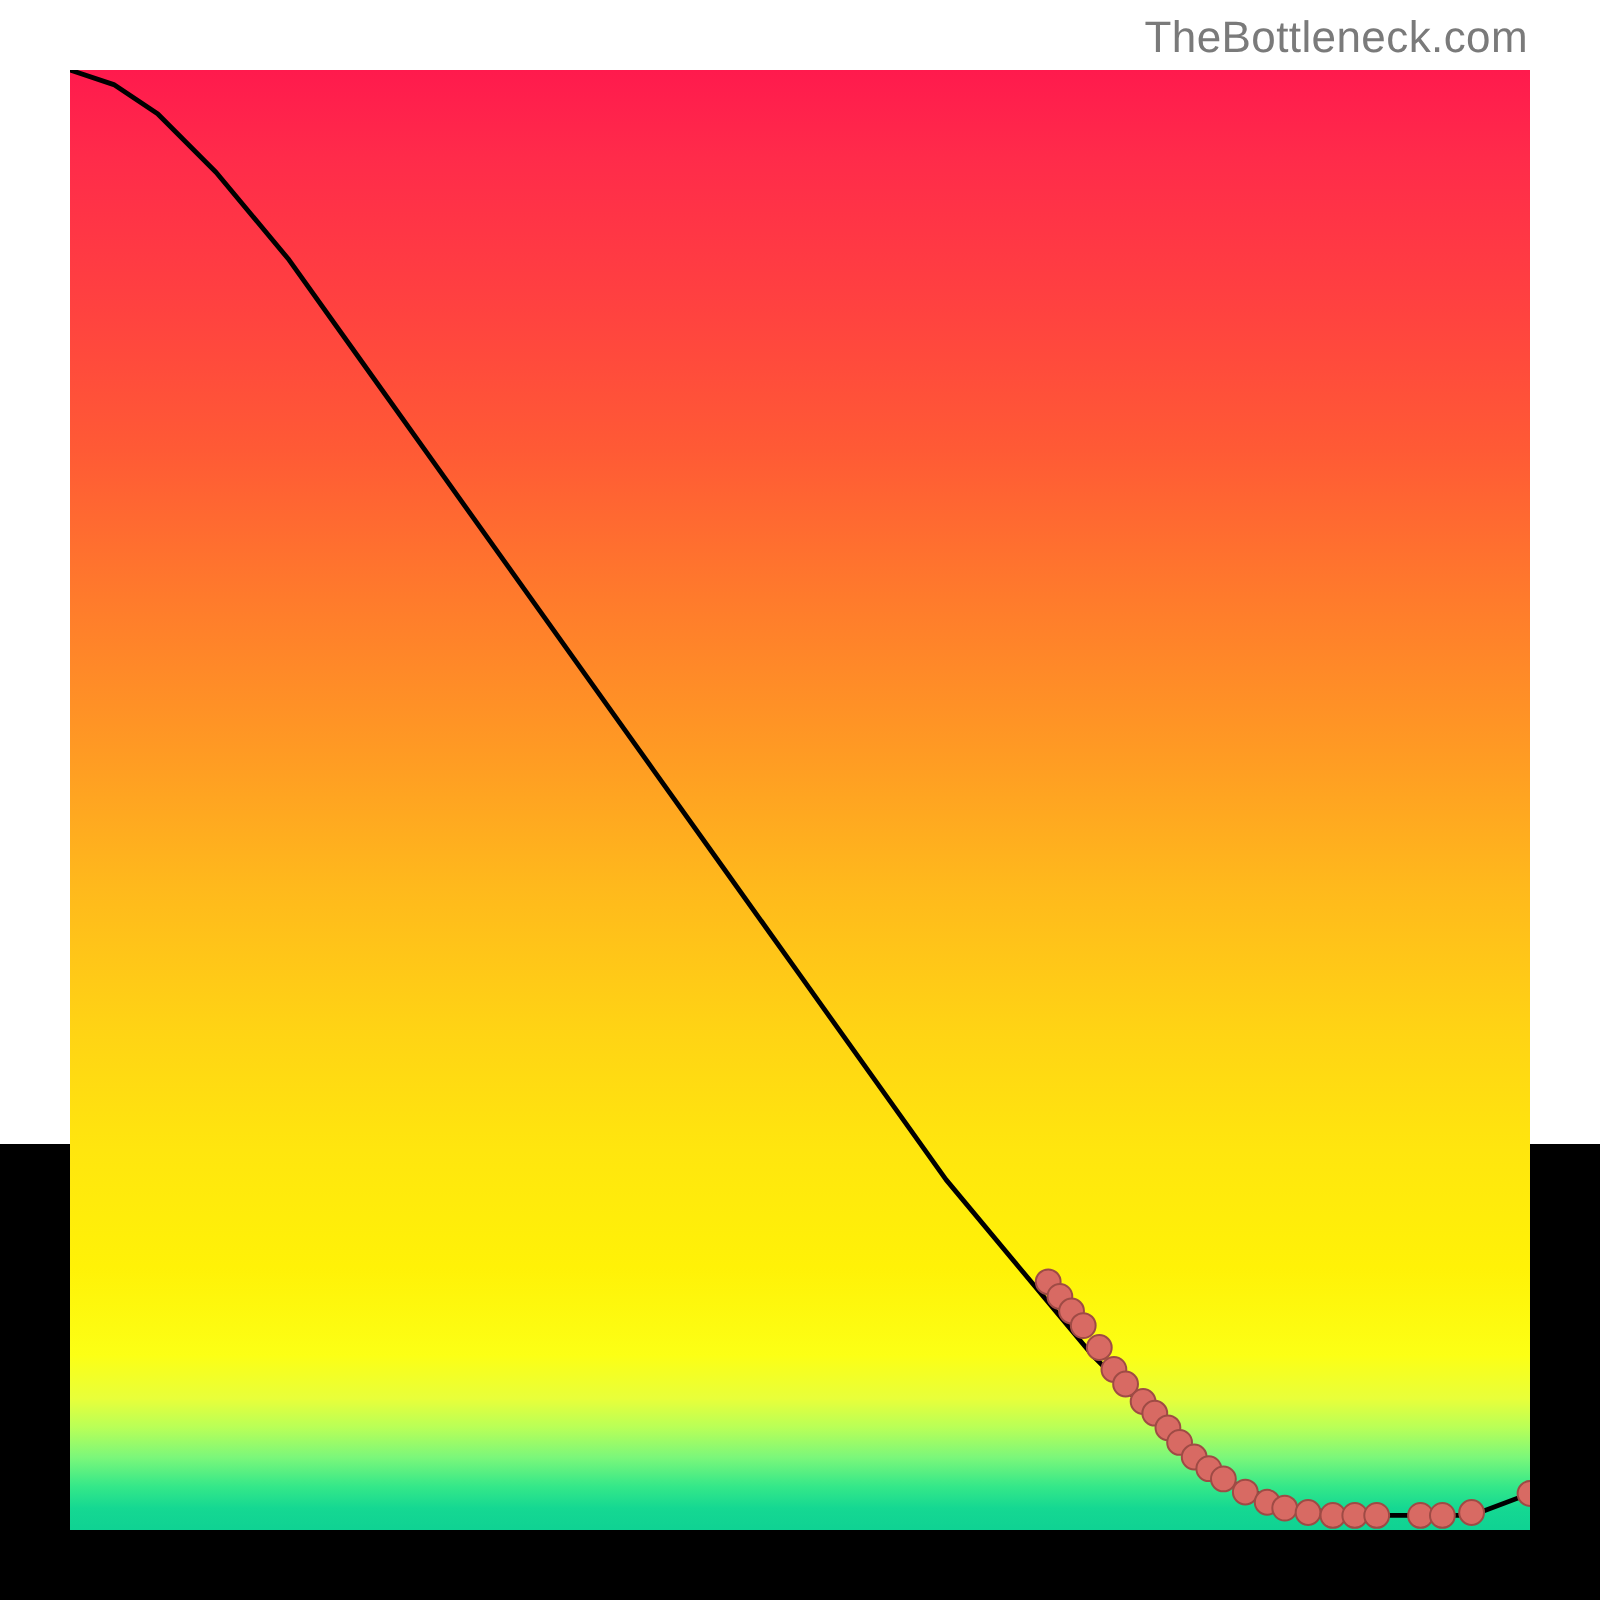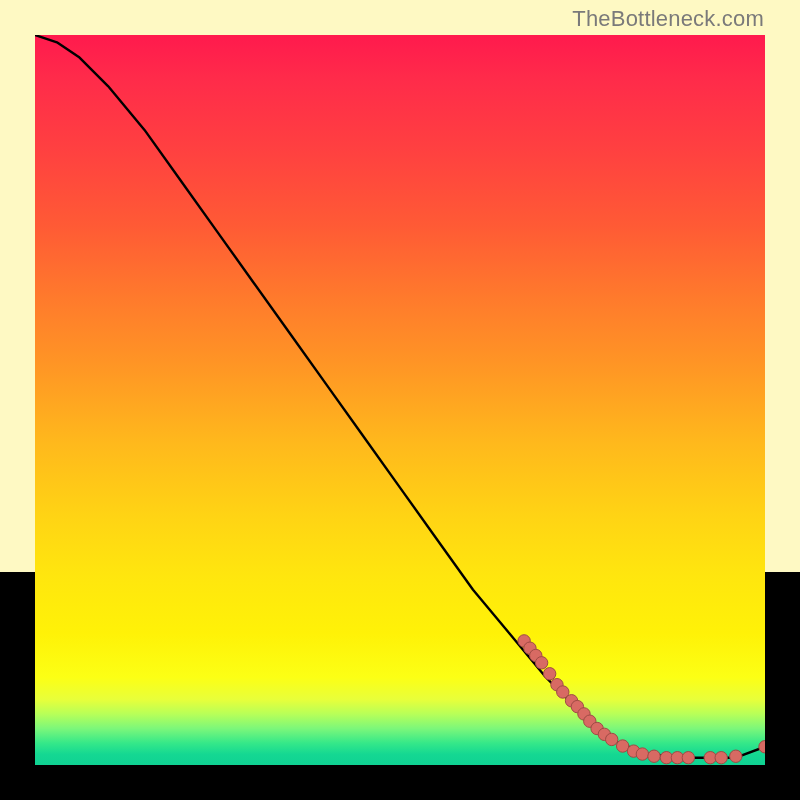--- a/index.html
+++ b/index.html
@@ -8,21 +8,21 @@
     width: 800px;
     height: 800px;
     background: #000;
     overflow: hidden;
     font-family: Arial, Helvetica, sans-serif;
   }
   .stage {
     position: relative;
     width: 800px;
     height: 572px;
-    background: #fef9c3;
+    background: #ffffff;
   }
   .plot-area {
     position: absolute;
     left: 35px;
     top: 35px;
     width: 730px;
     height: 730px;
   }
   .gradient-bg {
     position: absolute;

